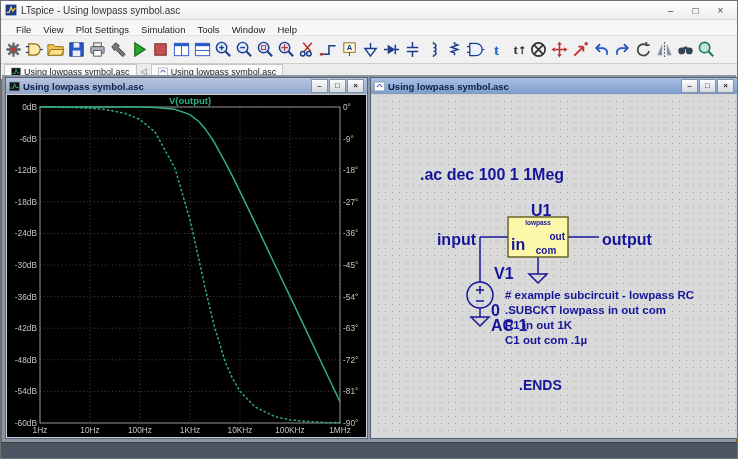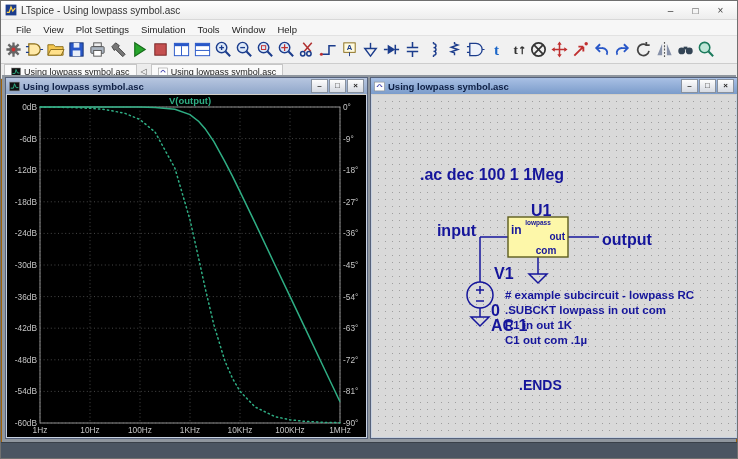--- a/index.html
+++ b/index.html
@@ -421,24 +421,24 @@
 
           <rect class="sym" x="136" y="122" width="60" height="40"></rect>
 
           <circle cx="108" cy="200" r="13"></circle>
           <path d="M104 195 H112 M108 191 V199"></path>
           <path d="M104 206 H112"></path>
         </svg>
         <div class="sch-label" style="left:48px;top:70px;">.ac dec 100 1 1Meg</div>
         <div class="sch-label" style="left:144px;top:106px;margin-left:15px;">U1</div>
         <div class="sch-label" style="left:136px;top:124px;width:60px;text-align:center;font-size:6.5px;">lowpass</div>
-        <div class="sch-label" style="left:139px;top:128px;font-size:12px;">in</div>
+        <div class="sch-label" style="left:139px;top:140px;font-size:16px;">in</div>
         <div class="sch-label" style="left:163px;top:136px;width:30px;text-align:right;font-size:10px;">out</div>
         <div class="sch-label" style="left:136px;top:150px;width:60px;text-align:center;font-size:10px;margin-left:8px;">com</div>
-        <div class="sch-label" style="left:56px;top:126px;width:48px;text-align:right;">input</div>
+        <div class="sch-label" style="left:56px;top:135px;width:48px;text-align:right;">input</div>
         <div class="sch-label" style="left:230px;top:135px;">output</div>
         <div class="sch-label" style="left:122px;top:169px;">V1</div>
         <div class="sch-label" style="left:119px;top:206px;">0</div>
         <div class="sch-label" style="left:119px;top:221px;">AC 1</div>
         <div class="sch-label" style="left:133px;top:194px;font-size:11.5px;"># example subcircuit - lowpass RC</div>
         <div class="sch-label" style="left:133px;top:209px;font-size:11.5px;">.SUBCKT lowpass in out com</div>
         <div class="sch-label" style="left:133px;top:224px;font-size:11.5px;">R1 in out 1K</div>
         <div class="sch-label" style="left:133px;top:239px;font-size:11.5px;">C1 out com .1µ</div>
         <div class="sch-label" style="left:147px;top:254px;font-size:14px;margin-top:28px;">.ENDS</div>
       </div>

